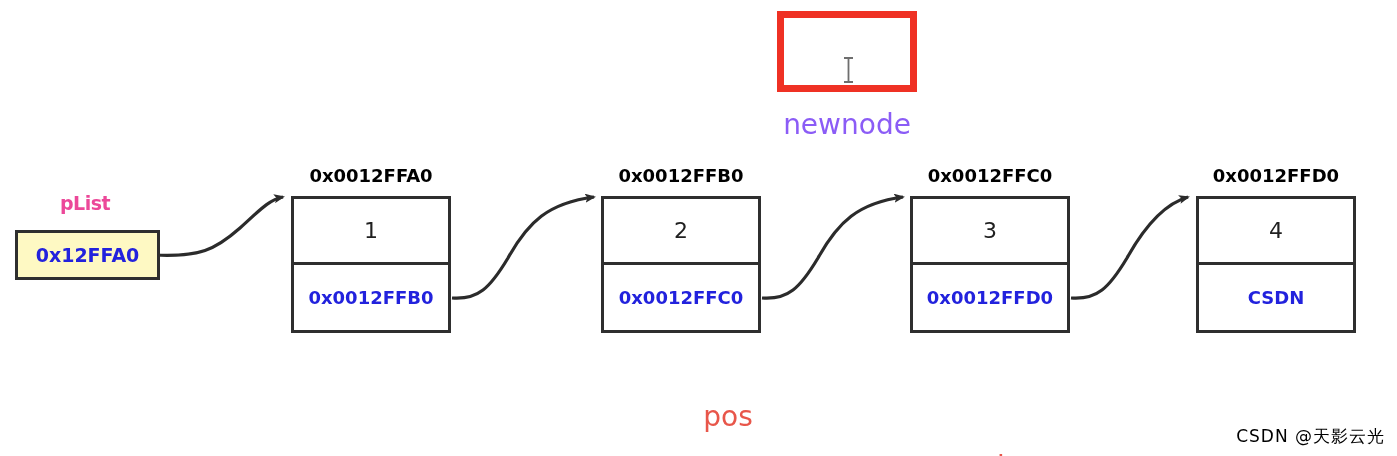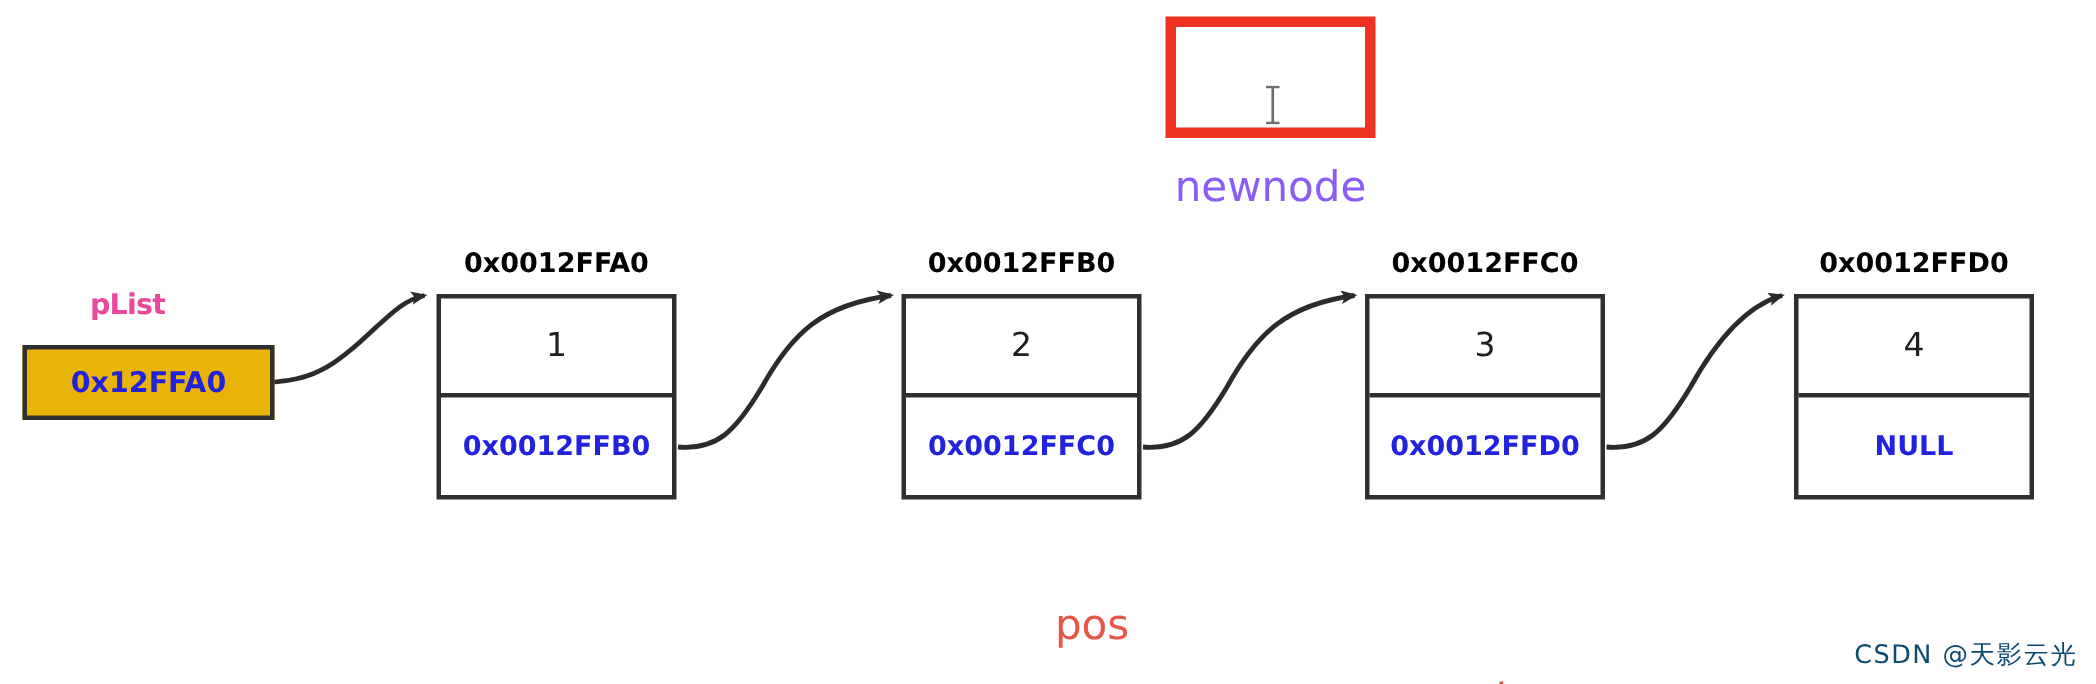--- a/index.html
+++ b/index.html
@@ -40,24 +40,24 @@
     font-family: "DejaVu Sans", sans-serif;
     font-size: 19px;
     font-weight: bold;
     color: #ec4899;
     letter-spacing: -0.5px;
   }
   .plist-box {
     position: absolute;
     left: 15px;
     top: 230px;
-    width: 168px;
+    width: 145px;
     height: 50px;
     border: 3px solid #2f2f2f;
-    background: #eab308;
+    background: #fef9c3;
     box-sizing: border-box;
     display: flex;
     align-items: center;
     justify-content: center;
   }
   .plist-box .addr {
     font-family: "DejaVu Sans", sans-serif;
     font-size: 19px;
     font-weight: bold;
     color: #2222dd;
@@ -148,21 +148,21 @@
     color: #e8564a;
   }
 
   
   .watermark {
     position: absolute;
     right: 12px;
     bottom: 8px;
     font-family: "DejaVu Sans", sans-serif;
     font-size: 17px;
-    color: #0c4a6e;
+    color: #000000;
     letter-spacing: 1px;
     white-space: nowrap;
   }
 </style>
 </head>
 <body>
 
 <div id="canvas">
 
   <svg id="arrows" viewBox="0 0 1397 456" xmlns="http://www.w3.org/2000/svg">
@@ -200,21 +200,21 @@
 
   <div class="node-addr" style="left:910px;">0x0012FFC0</div>
   <div class="node" style="left:910px;">
     <div class="cell-data">3</div>
     <div class="cell-next">0x0012FFD0</div>
   </div>
 
   <div class="node-addr" style="left:1196px;">0x0012FFD0</div>
   <div class="node" style="left:1196px;">
     <div class="cell-data">4</div>
-    <div class="cell-next">NULL</div>
+    <div class="cell-next">CSDN</div>
   </div>
 
   <div class="newnode-box">
     <span></span>
   </div>
   <svg class="caret" viewBox="0 0 11 26" xmlns="http://www.w3.org/2000/svg">
     <path d="M1,1 L10,1 M5.5,1 L5.5,25 M1,25 L10,25" stroke="#6e6e6e" stroke-width="1.8" fill="none"></path>
   </svg>
   <div class="newnode-label">newnode</div>
 

